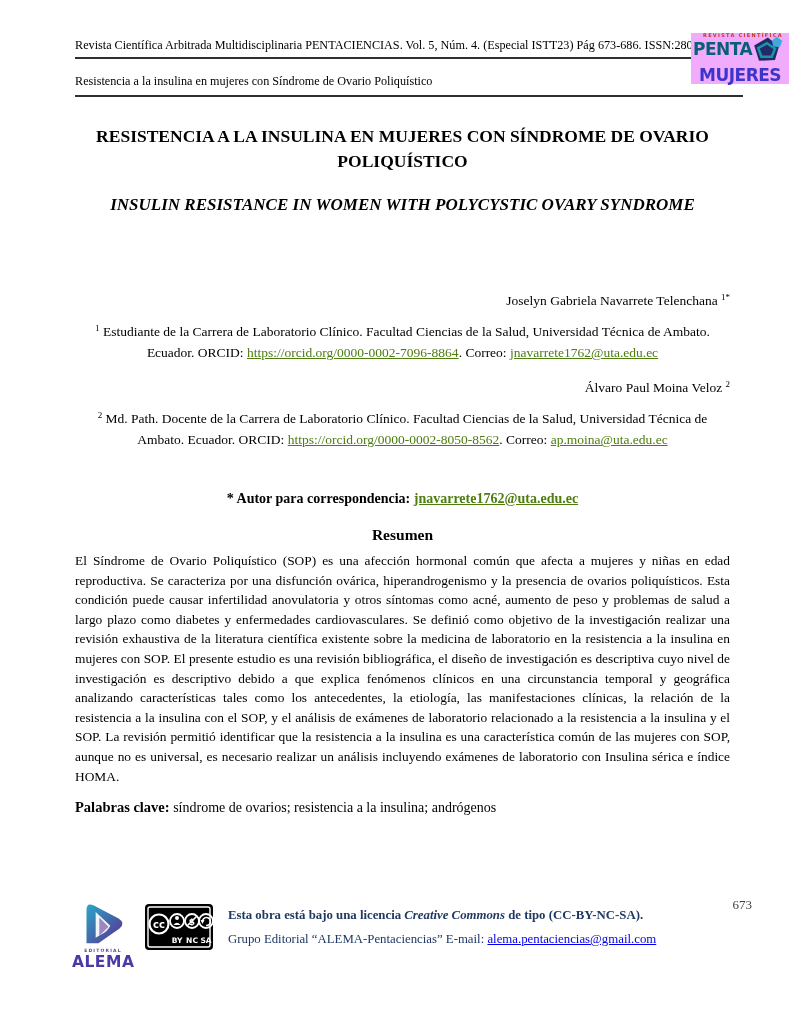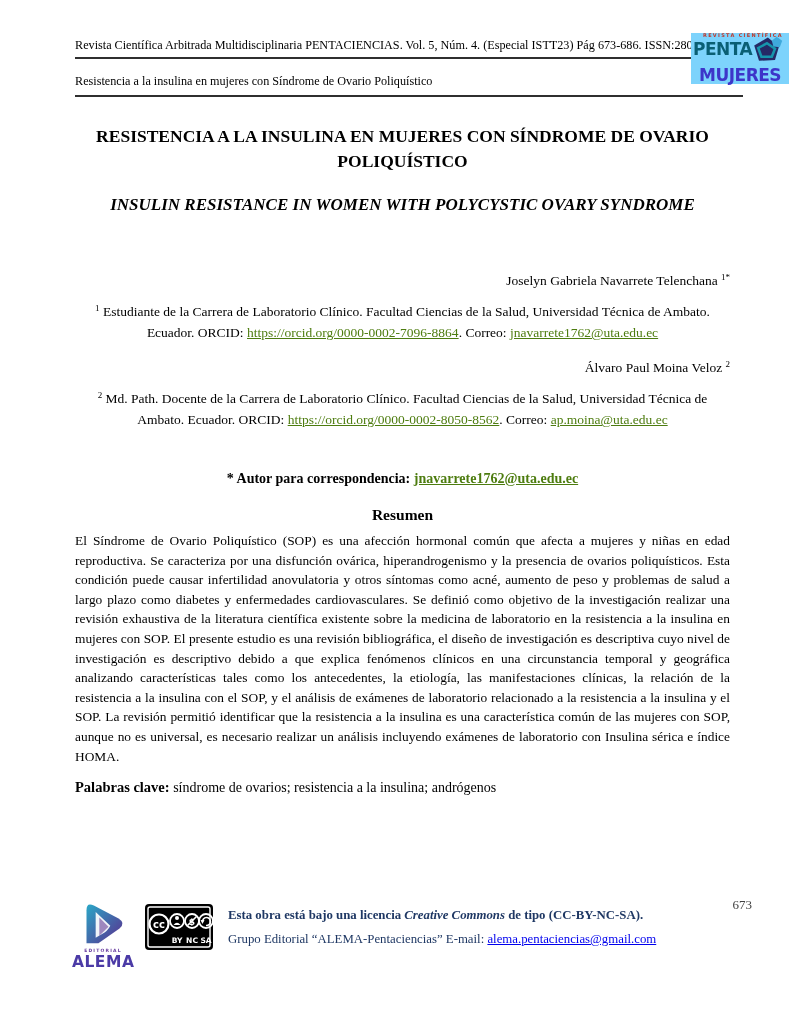--- a/index.html
+++ b/index.html
@@ -13,35 +13,35 @@
   
   .hdr-line1 {
     font-size:12.2px; width:648px; padding-bottom:4px;
     border-bottom:2px solid #2f2f2f; white-space:nowrap; overflow:visible;
   }
   .hdr-line2 {
     font-size:12.2px; margin-top:15px; padding-bottom:6px; width:668px;
     border-bottom:2px solid #2f2f2f;
   }
   .journal-logo {
-    position:absolute; top:33px; right:2px; width:98px; background:#7dd3fc;
+    position:absolute; top:33px; right:2px; width:98px; background:#f0abfc;
     font-family:"DejaVu Sans", sans-serif; line-height:1; z-index:5; padding-left:2px;
   }
   .logo-tagline { font-size:5px; font-weight:bold; color:#c0392b; letter-spacing:1.3px; margin-left:10px; }
   .logo-row { display:flex; align-items:flex-start; }
   .logo-penta { font-size:17px; font-weight:900; color:#0a5f74; letter-spacing:-0.5px; margin-top:3px; }
   .logo-pentagon { margin-left:-2px; margin-top:-2px; }
   .logo-ciencias { font-size:17px; font-weight:900; color:#3d35c9; letter-spacing:-0.5px; margin-top:-4px; margin-left:6px; }
 
   
   .title-es { margin:27px auto 0; max-width:622px; text-align:center; font-size:17.5px; font-weight:bold; line-height:1.42; }
   .title-en { margin:19px auto 0; max-width:620px; text-align:center; font-size:17px; font-weight:bold; font-style:italic; line-height:1.45; }
 
   
-  .author-line { margin-top:56px; text-align:right; font-size:13.5px; }
+  .author-line { margin-top:76px; text-align:right; font-size:13.5px; }
   .author-line.second { margin-top:16px; }
   sup { font-size:9px; vertical-align:super; line-height:0; }
   .affil { margin-top:13px; font-size:13.5px; line-height:1.55; }
   .affil.centered { text-align:center; }
   .affil.righted { text-align:center; }
   a.doc-link { color:#4d7c0f; text-decoration:underline; cursor:pointer; }
   .correspondence { margin-top:40px; text-align:center; font-size:14px; font-weight:bold; }
   .correspondence a.doc-link { font-weight:bold; }
 
   

